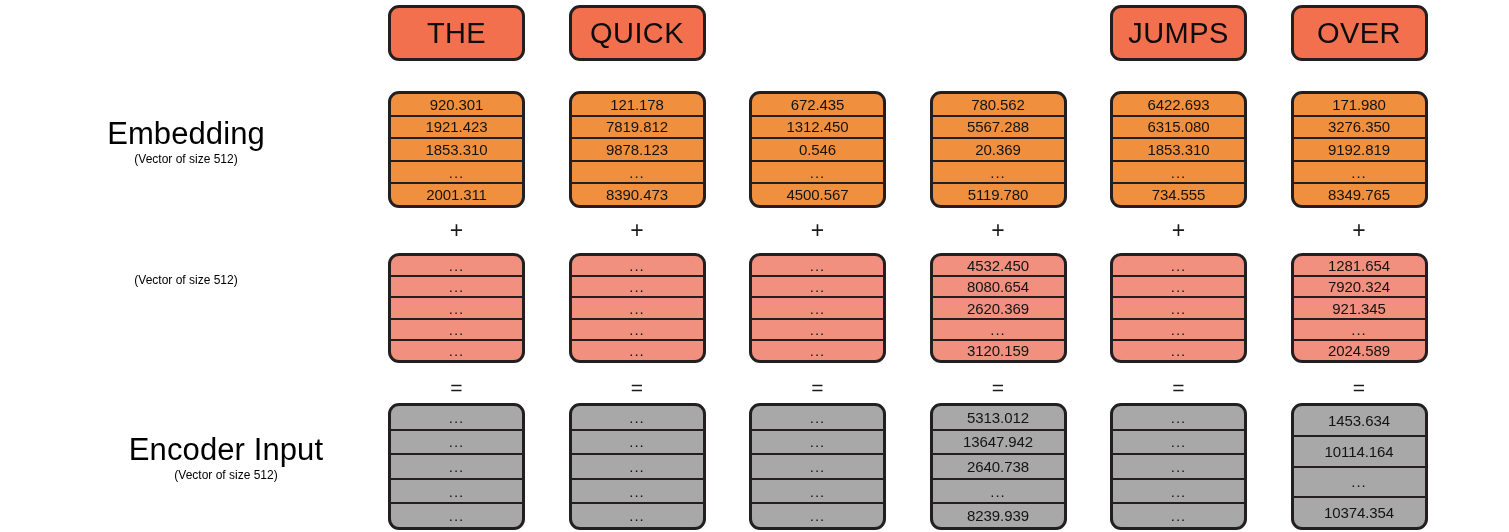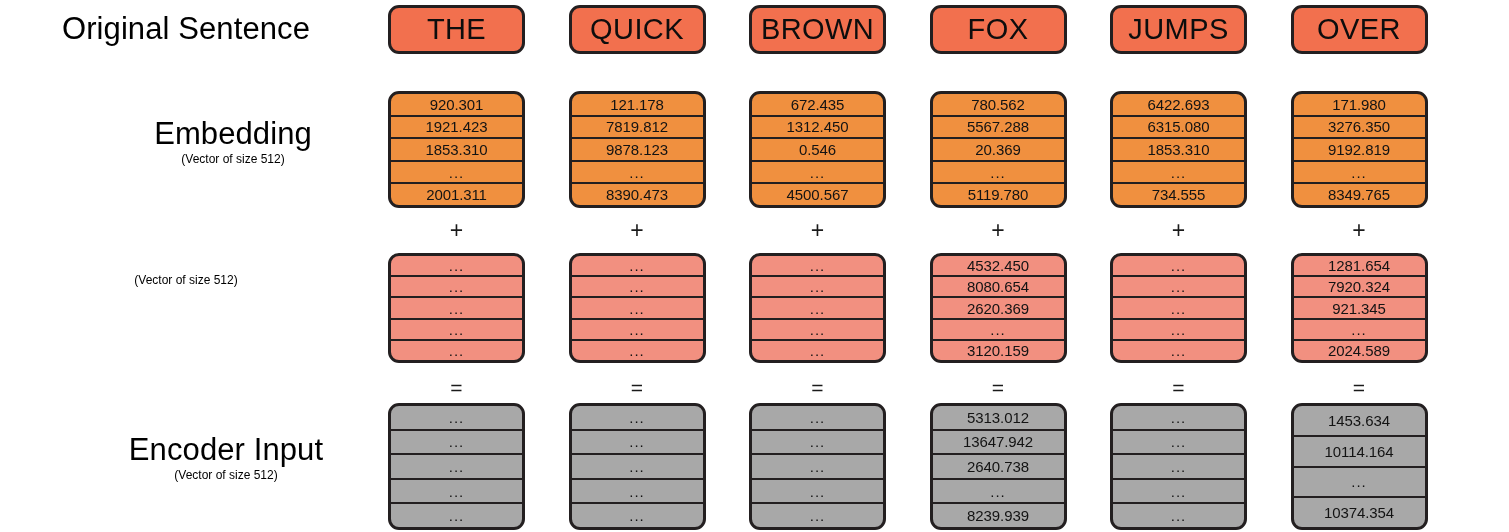--- a/index.html
+++ b/index.html
@@ -26,31 +26,31 @@
     letter-spacing:.1px;
     white-space:nowrap;
   }
   .row-label .lbl-sub{
     font-size:12px;
     line-height:1.15;
     margin-top:2px;
     white-space:nowrap;
   }
   .lbl-sentence{top:13px;}
-  .lbl-embedding{top:118px;padding-left:47px;}
+  .lbl-embedding{top:118px;}
   .lbl-posenc{top:272px;}
   .lbl-encinput{top:434px;margin-left:40px;}
 
   
   .col{position:absolute;top:0;width:137px;height:532px;}
 
   
   .word-chip{
     position:absolute;top:5px;left:0;
-    width:137px;height:49px;
+    width:137px;height:56px;
     box-sizing:border-box;
     background:#f2704e;
     border:3px solid #231f20;
     border-radius:11px;
     display:flex;align-items:center;justify-content:center;
     font-size:29px;
     color:#0d0d0d;
     letter-spacing:.4px;
   }
 
@@ -89,23 +89,20 @@
     line-height:1;
   }
   .op-plus{top:219px;}
   .op-eq{top:377px;font-size:21px;}
 </style>
 </head>
 <body>
 
 <div id="stage">
 
-  <div class="row-label lbl-sentence">
-    <div class="lbl-main">Original Sentence</div>
-  </div>
 
   <div class="row-label lbl-embedding">
     <div class="lbl-main">Embedding</div>
     <div class="lbl-sub">(Vector of size 512)</div>
   </div>
 
   <div class="row-label lbl-posenc">
     <div class="lbl-sub">(Vector of size 512)</div>
   </div>
 
@@ -161,21 +158,20 @@
         <div class="op op-eq">=</div>
         <div class="vec vec-enc">
           <div class="cell ellip">...</div>
           <div class="cell ellip">...</div>
           <div class="cell ellip">...</div>
           <div class="cell ellip">...</div>
           <div class="cell ellip">...</div>
         </div>
       </div>
       <div class="col" style="left: 749px;">
-        <div class="word-chip">BROWN</div>
         <div class="vec vec-embed">
           <div class="cell">672.435</div>
           <div class="cell">1312.450</div>
           <div class="cell">0.546</div>
           <div class="cell ellip">...</div>
           <div class="cell">4500.567</div>
         </div>
         <div class="op op-plus">+</div>
         <div class="vec vec-pos">
           <div class="cell ellip">...</div>
@@ -187,21 +183,20 @@
         <div class="op op-eq">=</div>
         <div class="vec vec-enc">
           <div class="cell ellip">...</div>
           <div class="cell ellip">...</div>
           <div class="cell ellip">...</div>
           <div class="cell ellip">...</div>
           <div class="cell ellip">...</div>
         </div>
       </div>
       <div class="col" style="left: 929.5px;">
-        <div class="word-chip">FOX</div>
         <div class="vec vec-embed">
           <div class="cell">780.562</div>
           <div class="cell">5567.288</div>
           <div class="cell">20.369</div>
           <div class="cell ellip">...</div>
           <div class="cell">5119.780</div>
         </div>
         <div class="op op-plus">+</div>
         <div class="vec vec-pos">
           <div class="cell">4532.450</div>

